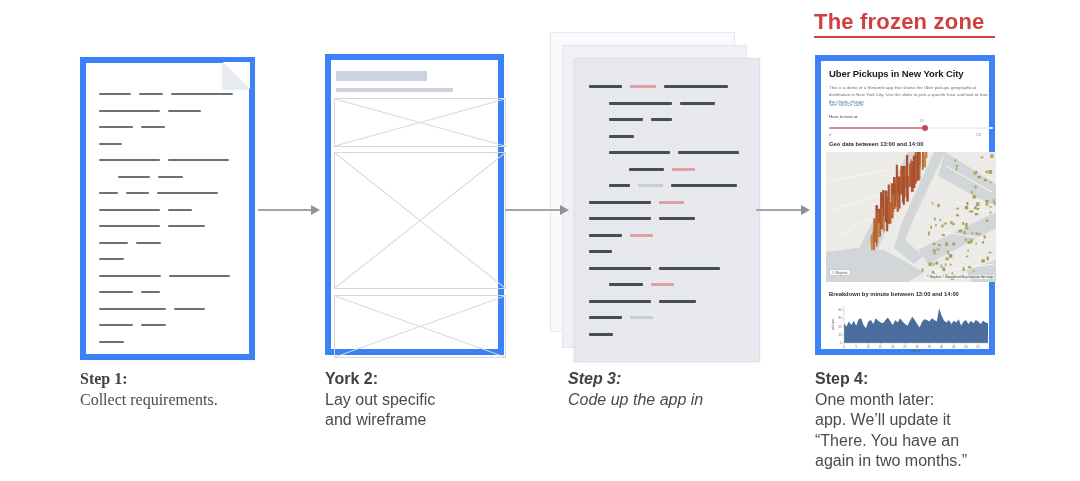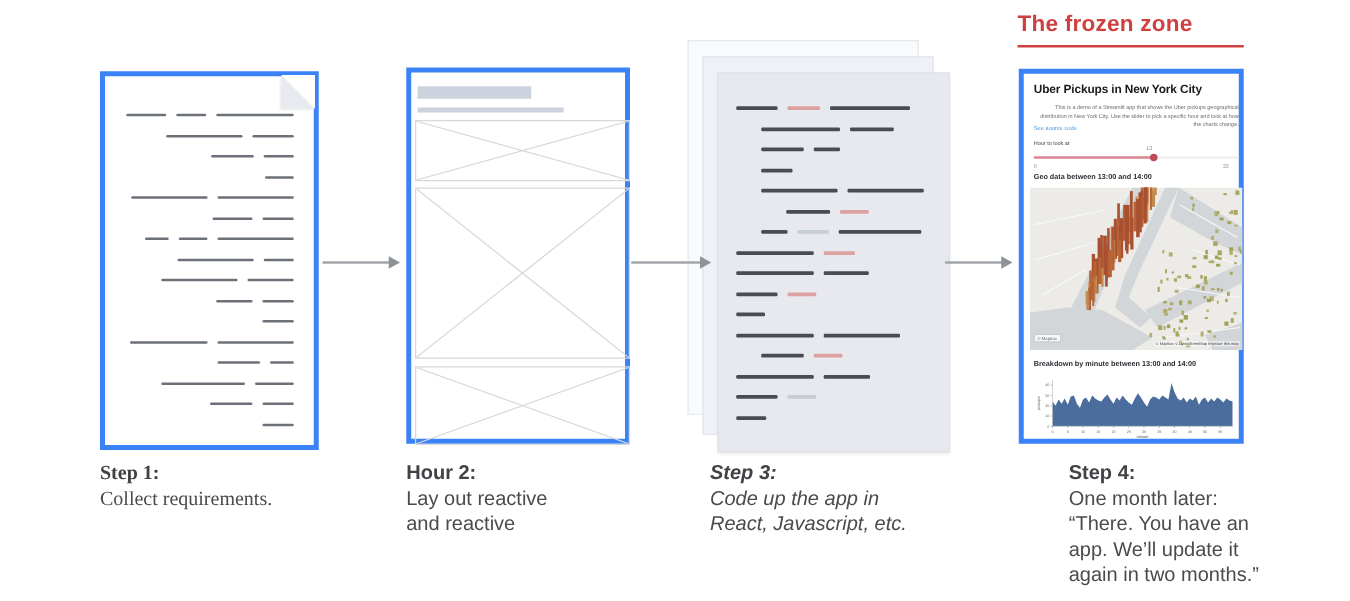--- a/index.html
+++ b/index.html
@@ -1,22 +1,22 @@
 <!DOCTYPE html>
 <html><head>
 <meta charset="utf-8">
 <style>
   html,body{margin:0;padding:0;background:#fff;}
   .canvas{position:relative;width:1080px;height:481px;background:#ffffff;overflow:hidden;
           font-family:"Liberation Sans",sans-serif;}
   
-  .frozen{position:absolute;left:814px;top:9px;width:182px;font-size:18px;font-weight:bold;color:#cf4040;letter-spacing:.2px;}
+  .frozen{position:absolute;left:814px;top:9px;width:182px;font-size:22px;font-weight:bold;color:#cf4040;letter-spacing:.2px;}
   .frozen-underline{position:absolute;left:814px;top:36px;width:181px;height:2px;background:#cf4040;}
   
-  .panel{position:absolute;background:#fff;border:4px solid #3b82f6;box-sizing:border-box;text-align:right;}
+  .panel{position:absolute;background:#fff;border:6px solid #3b82f6;box-sizing:border-box;}
   
   .doc{left:80px;top:57px;width:175px;height:303px;box-shadow:0 1px 2px rgba(0,0,0,.05);}
   .fold-cut{position:absolute;top:-1px;right:-1px;width:0;height:0;
             border-top:27px solid #ffffff;border-left:27px solid transparent;}
   .fold-flap{position:absolute;top:-1px;right:-1px;width:0;height:0;
              border-bottom:27px solid #e7eaee;border-right:27px solid transparent;
              filter:drop-shadow(-1px 1px 1px rgba(0,0,0,.08));}
   #doc-lines{position:absolute;left:13px;top:30px;right:8px;}
   #doc-lines .lrow{height:2px;margin-bottom:14.5px;white-space:nowrap;}
   #doc-lines .seg{background:#6c7179;height:2px;}
@@ -71,21 +71,21 @@
   .map-wrap{position:absolute;left:5px;top:91px;width:170px;height:130px;}
   .map-wrap svg{display:block;width:170px;height:130px;}
   .map-badge{position:absolute;left:3px;bottom:6px;font-size:3.4px;color:#6a6d72;background:rgba(255,255,255,.8);
              border:.5px solid #c9ccd0;padding:.5px 2px;border-radius:1px;}
   .map-attr{position:absolute;right:2px;bottom:3px;font-size:3.2px;color:#3c3e42;background:rgba(255,255,255,.55);padding:0 1px;}
   .chart-wrap{position:absolute;left:9px;top:240px;width:162px;height:52px;}
   .chart-wrap svg{display:block;width:162px;height:52px;}
   
   .cap{position:absolute;top:369px;width:235px;font-size:16px;line-height:20.5px;color:#4a4b4f;}
   .cap-t{font-weight:bold;color:#414246;}
-  .cap1{left:80px;font-family:Liberation Serif, serif;} .cap2{left:325px;} .cap3{left:568px;font-style:italic;} .cap4{left:815px;width:210px;margin-left:40px;}
+  .cap1{left:80px;font-family:Liberation Serif, serif;} .cap2{left:325px;} .cap3{left:568px;font-style:italic;} .cap4{left:815px;width:210px;}
 </style>
 </head>
 <body>
 
 <div class="canvas">
 
   <div class="frozen">The frozen zone</div>
   <div class="frozen-underline"></div>
 
   <div class="panel doc">
@@ -402,30 +402,29 @@
           <text x="4" y="23.5" text-anchor="middle" font-size="3.2" fill="#55575b" transform="rotate(-90 4 23.5)" font-family="Liberation Sans, sans-serif">pickups</text>
         </svg>
     </div>
   </div>
 
   <div class="cap cap1">
     <div class="cap-t">Step 1:</div>
     <div>Collect requirements.</div>
   </div>
   <div class="cap cap2">
-    <div class="cap-t">Hour 2:</div>
-    <div>Lay out reactive</div>
-    <div>and reactive</div>
+    <div class="cap-t">York 2:</div>
+    <div>Lay out specific</div>
+    <div>and wireframe</div>
   </div>
   <div class="cap cap3">
     <div class="cap-t">Step 3:</div>
     <div>Code up the app in</div>
-    <div>React, Javascript, etc.</div>
   </div>
   <div class="cap cap4">
     <div class="cap-t">Step 4:</div>
     <div>One month later:</div>
+    <div>app. We’ll update it</div>
     <div>“There. You have an</div>
-    <div>app. We’ll update it</div>
     <div>again in two months.”</div>
   </div>
 
 </div>
 
 </body></html>

